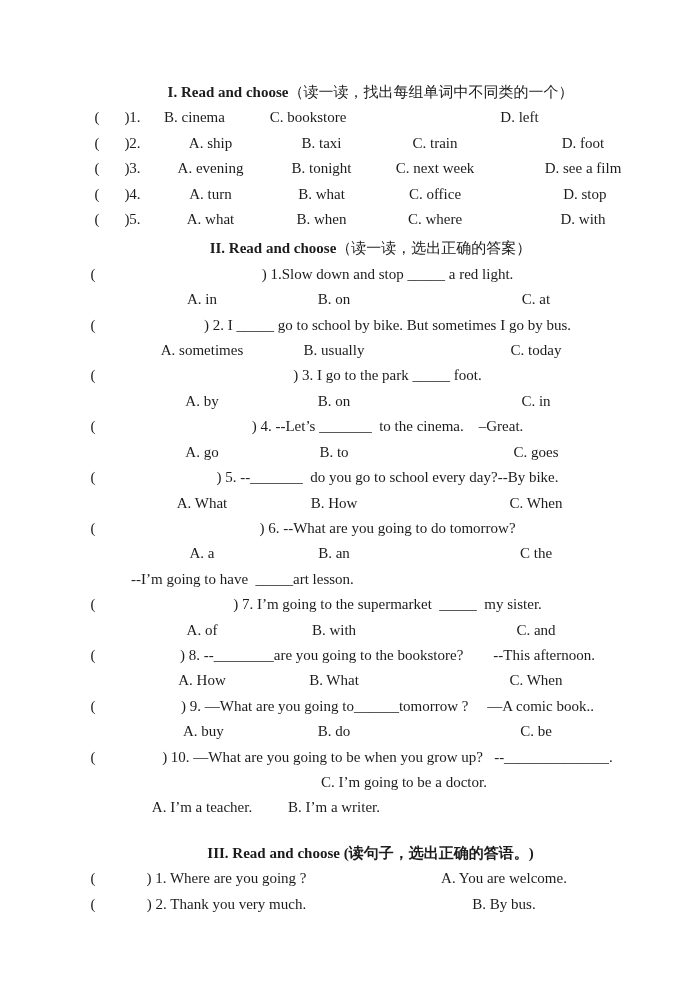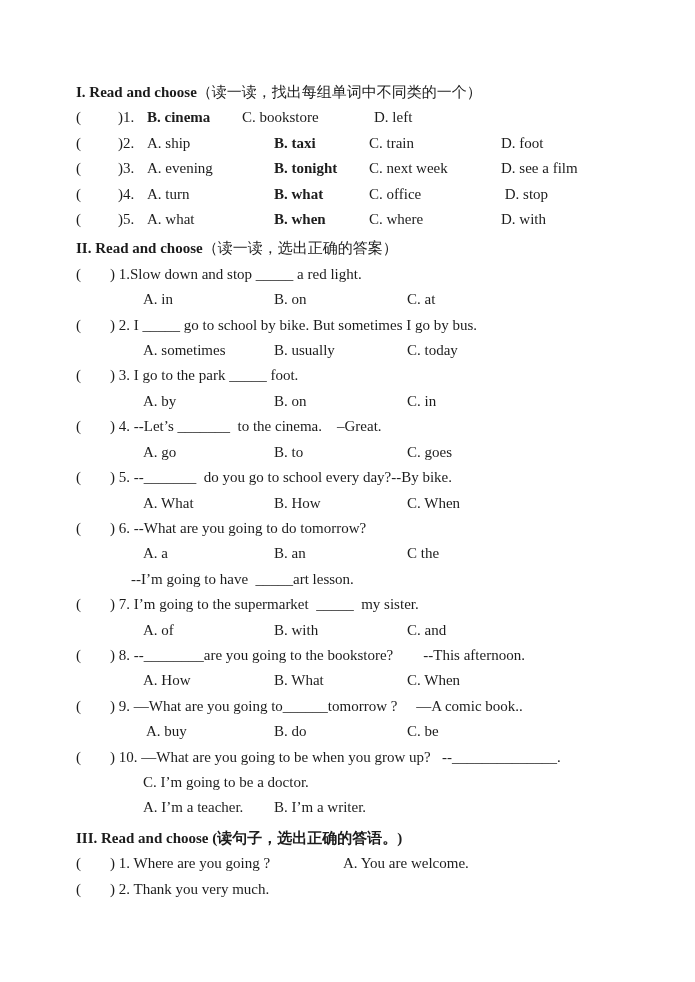--- a/index.html
+++ b/index.html
@@ -2,33 +2,33 @@
 <html><head>
 <meta charset="utf-8">
 <style>
   * { margin: 0; padding: 0; box-sizing: border-box; }
   html, body { background: #ffffff; }
   body {
     width: 695px; height: 982px; overflow: hidden;
     font-family: "Liberation Serif", "DejaVu Serif", serif;
     font-size: 15px; color: #1c1c1c;
   }
-  .page { padding: 80px 30px 0 76px; }
+  .page { padding: 80px 30px 0 76px; text-align: center; }
   .line, .row { line-height: 25.4px; white-space: pre; }
   .row { display: flex; }
   .heading { font-weight: bold; }
   .heading .cn { font-weight: normal; }
   .heading.cn-bold .cn { font-weight: bold; }
   .sec2-head { margin-top: 4px; }
-  .sec3-head { margin-top: 5px; }
+  .sec3-head { margin-top: 20px; }
   
   .w-paren { width: 42px; }
   .w-num   { width: 29px; }
   .w-a     { width: 127px; }
-  .w-b     { width: 95px; font-weight: bold; }
+  .w-b     { width: 95px; }
   .w-c     { width: 132px; }
   .w-d     { flex: 1; }
   
   .q-paren { width: 34px; }
   .q-stem  { flex: 1; }
   .stem2   { margin-left: 55px; }
   .opts    { margin-left: 67px; gap: 13px; }
   .o-a     { width: 118px; }
   .o-b     { width: 120px; }
   .o-c     { flex: 1; }
@@ -104,16 +104,16 @@
     <div class="row opts"><span class="o-c">C. I’m going to be a doctor.</span></div>
     <div class="row opts"><span class="o-a">A. I’m a teacher.</span><span class="o-b">B. I’m a writer.</span></div>
   </div>
 
   <div class="line heading cn-bold sec3-head"><span class="en">III. Read and choose </span><span class="cn">(读句子，选出正确的答语。)</span></div>
 
   <div class="row">
     <span class="t-paren">(</span><span class="t-q">) 1. Where are you going ?</span><span class="t-ans">A. You are welcome.</span>
   </div>
   <div class="row">
-    <span class="t-paren">(</span><span class="t-q">) 2. Thank you very much.</span>
+    <span class="t-paren">(</span><span class="t-q">) 2. Thank you very much.</span><span class="t-ans">B. By bus.</span>
   </div>
 
 </div>
 
 </body></html>

